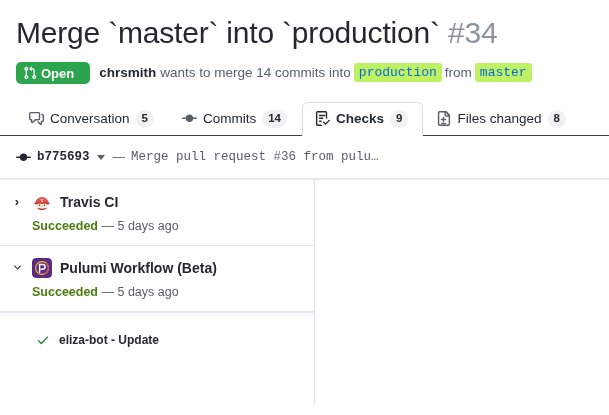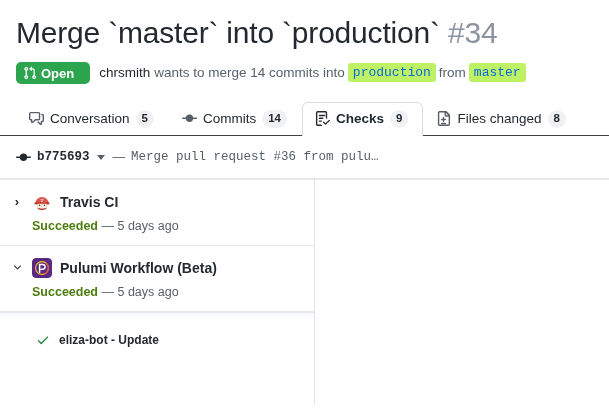--- a/index.html
+++ b/index.html
@@ -46,21 +46,21 @@
     color: #ffffff;
     font-size: 13px;
     font-weight: bold;
     border-radius: 5px;
     padding: 4px 16px 4px 7px;
     line-height: 1;
     margin-right: 9px;
   }
   .state-badge svg { display: block; }
 
-  .author { color: #24292f; font-weight: normal; }
+  .author { color: #24292f; font-weight: bold; }
 
   .branch-chip {
     display: inline-block;
     background: #bef264;
     color: #0969da;
     border-radius: 3px;
     padding: 2px 5px;
     font-family: "Liberation Mono", "DejaVu Sans Mono", monospace;
     font-size: 13px;
     margin: 0 3px;

